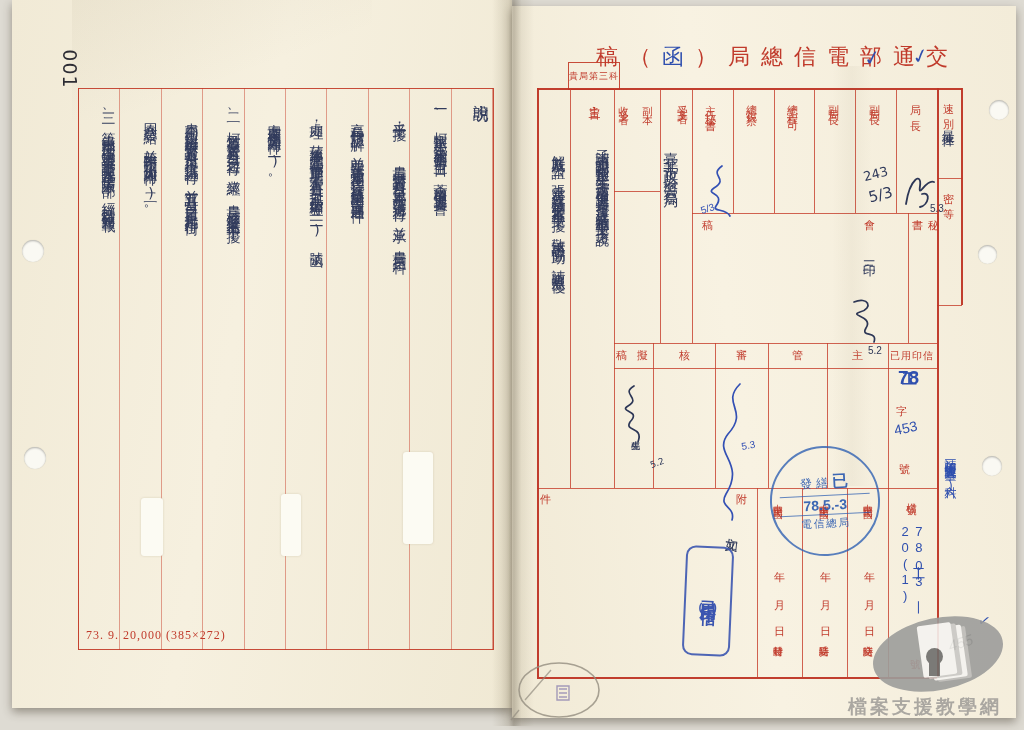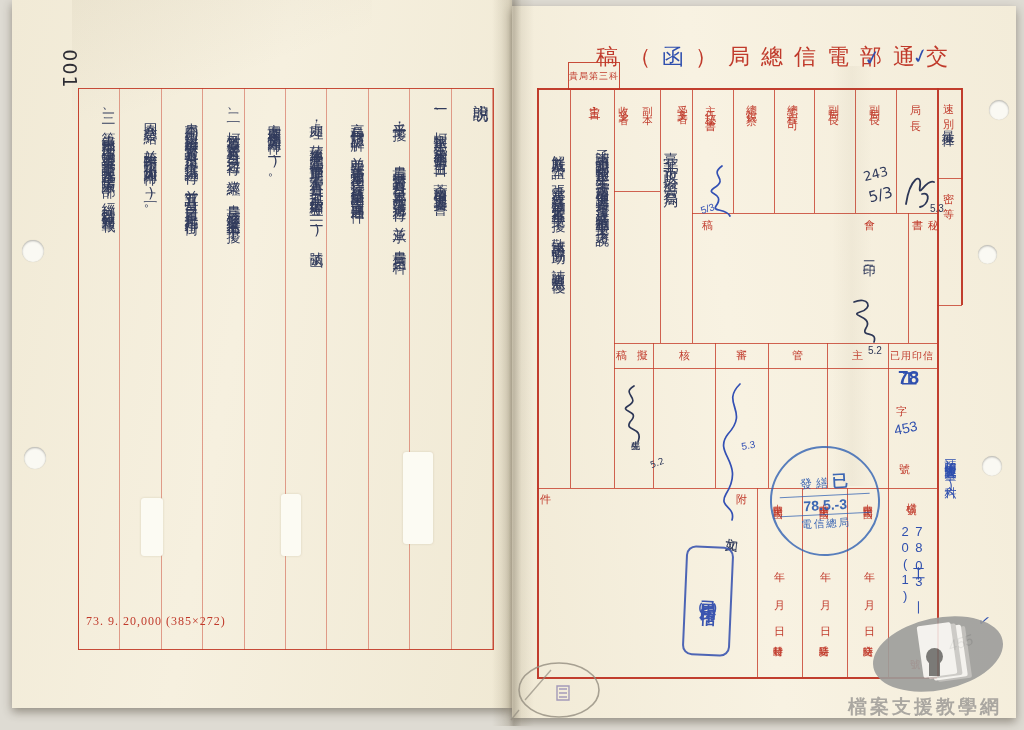--- a/index.html
+++ b/index.html
@@ -68,21 +68,21 @@
     <div class="abs v lcol ink" style="left:234px;top:112px;height:300px;">案處理經過如附件(一)。</div>
     <div class="abs v lcol ink" style="left:193px;top:102px;height:540px;">二、柯君等原定於五月三日之遊行，業經 貴局核准並按徒不予干擾</div>
     <div class="abs v lcol ink" style="left:151px;top:112px;height:532px;">本局同仁素仍將申請於五月十日舉行抗議遊行，並訂五月一日之自三更起排行街</div>
     <div class="abs v lcol ink" style="left:110px;top:112px;height:360px;">同意發給，並檢附複印一份如附件(二)。</div>
     <div class="abs v lcol ink" style="left:68px;top:102px;height:540px;">三、筆錄由本局三樓會議室電話遞至九隊查信于隊本部，經柯君確如報載</div>
 
     <div class="patch" style="left:391px;top:452px;width:30px;height:92px;"></div>
     <div class="patch" style="left:269px;top:494px;width:20px;height:62px;"></div>
     <div class="patch" style="left:129px;top:498px;width:22px;height:58px;"></div>
 
-    <div class="abs red" style="left:74px;top:614px;font-size:12px;letter-spacing:1px;">73. 9. 20,000 (385×272)</div>
+    <div class="abs red" style="left:74px;top:628px;font-size:12px;letter-spacing:1px;">73. 9. 20,000 (385×272)</div>
 
     <div class="crease" style="left:60px;top:0;width:300px;height:120px;background:linear-gradient(160deg,rgba(120,105,70,.06),transparent 60%);"></div>
   </div>
 
   <div id="page-right">
 
     <div class="abs" style="left:84px;top:36px;width:360px;font-size:22px;letter-spacing:11px;white-space:nowrap;">
       <span class="red">稿（</span><span class="blue" style="font-family:'DejaVu Sans',sans-serif;">函</span><span class="red">）局總信電部通交</span>
     </div>
 

